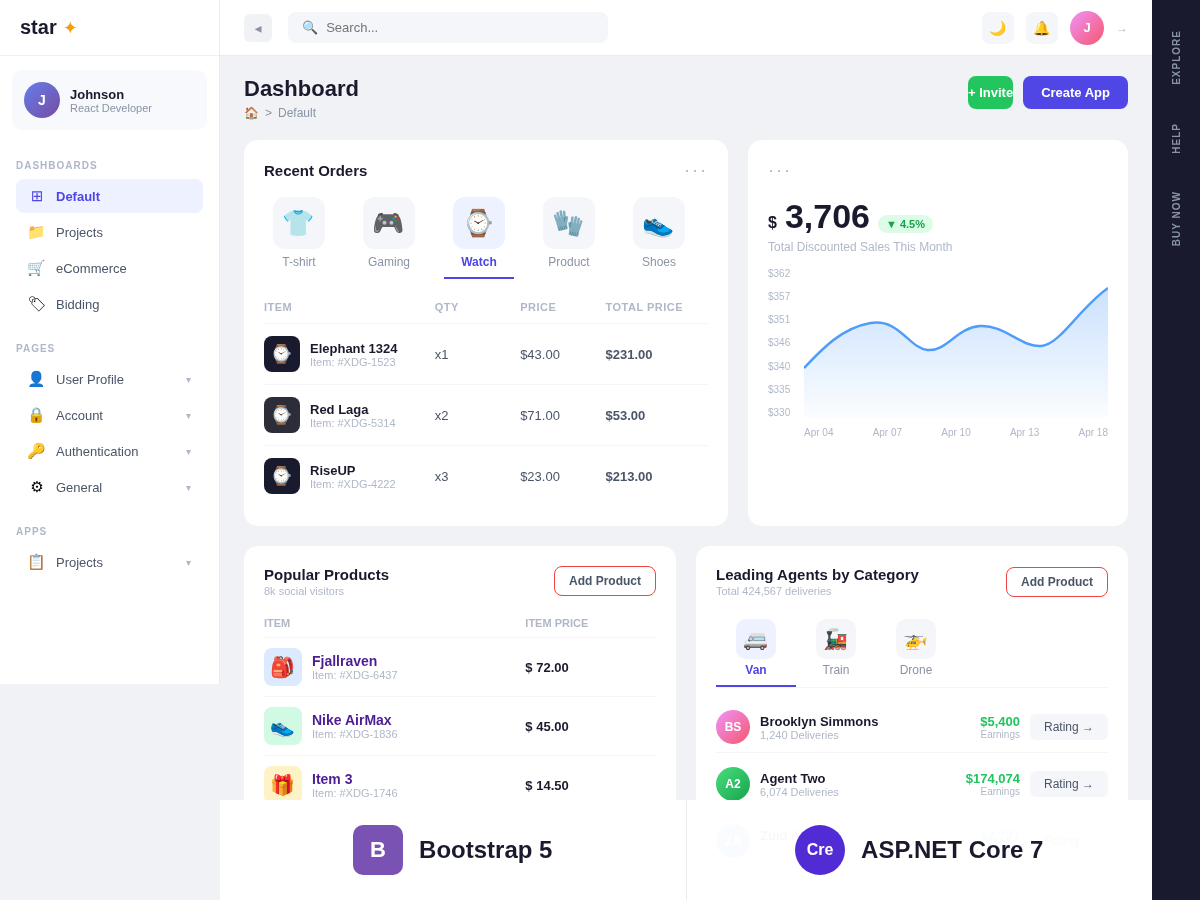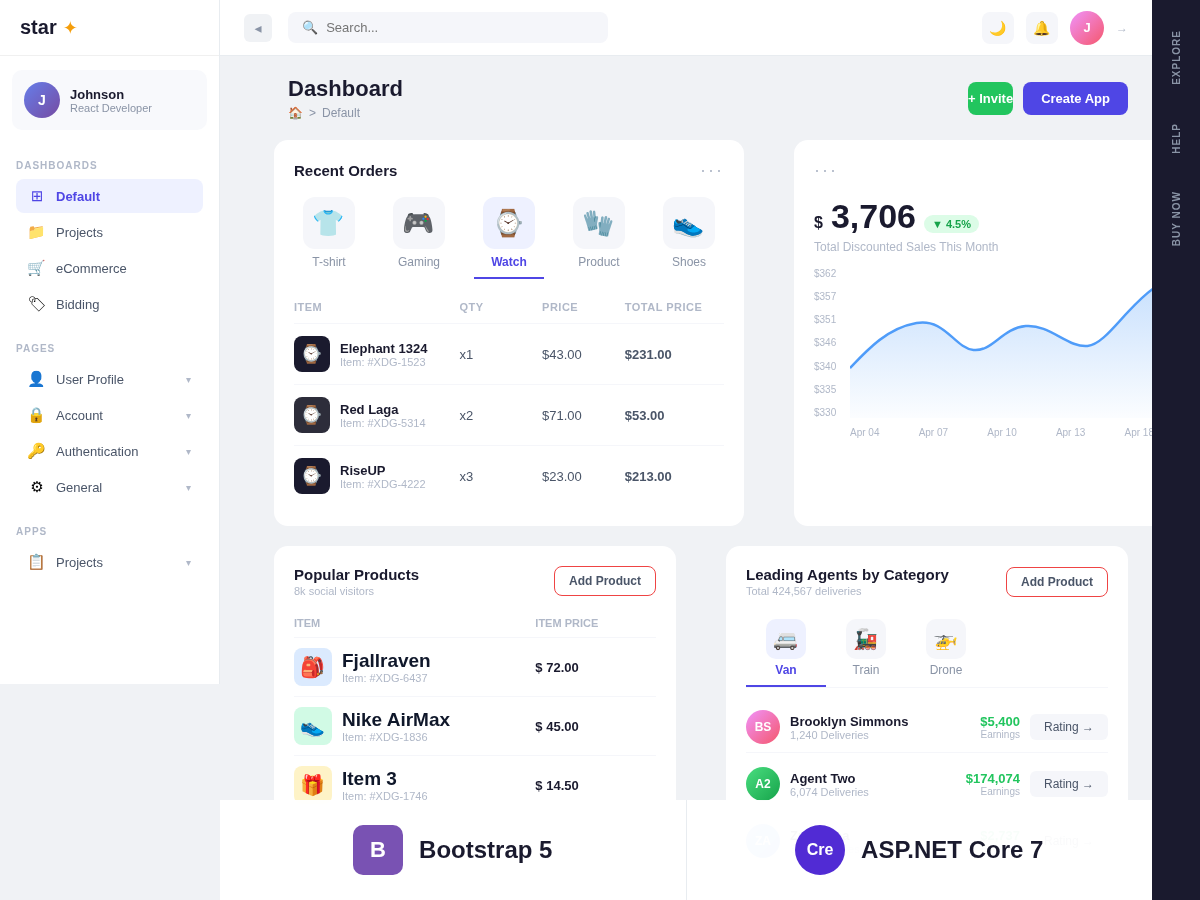--- a/index.html
+++ b/index.html
@@ -35,33 +35,33 @@
     .search-icon { color: #b0b8c8; font-size: 13px; }
     .topbar-right { margin-left: auto; display: flex; align-items: center; gap: 12px; }
     .topbar-icon { width: 32px; height: 32px; border-radius: 8px; background: #f5f6fa; display: flex; align-items: center; justify-content: center; cursor: pointer; font-size: 14px; color: #4a5568; }
     .topbar-avatar { width: 34px; height: 34px; border-radius: 50%; background: linear-gradient(135deg, #f093fb, #f5576c); display: flex; align-items: center; justify-content: center; color: white; font-size: 13px; font-weight: 600; }
     .topbar-arrow { color: #b0b8c8; font-size: 12px; }
 
     
     .page-content { flex: 1; overflow-y: auto; padding: 20px 24px; display: flex; flex-direction: column; gap: 20px; }
 
     
-    .page-header { display: flex; align-items: center; justify-content: space-between; margin-left: 44px; }
+    .page-header { display: flex; align-items: flex-start; justify-content: space-between; }
     .page-title-area { display: flex; flex-direction: column; gap: 4px; }
     .page-title { font-size: 22px; font-weight: 700; color: #1a1a2e; }
     .breadcrumb { display: flex; align-items: center; gap: 6px; font-size: 12px; color: #8a94a6; }
     .page-actions { display: flex; gap: 10px; }
     .btn-invite { background: #22c55e; color: white; border: none; border-radius: 8px; padding: 9px 0; font-size: 13px; font-weight: 600; cursor: pointer; display: flex; align-items: center; gap: 6px; }
     .btn-create { background: #4f46e5; color: white; border: none; border-radius: 8px; padding: 9px 18px; font-size: 13px; font-weight: 600; cursor: pointer; }
 
     
     .cards-row { display: flex; gap: 20px; }
 
     
-    .card { background: #fff; border-radius: 14px; padding: 20px; margin-left: 30px; }
+    .card { background: #fff; border-radius: 14px; padding: 20px; }
     .card-header { display: flex; align-items: center; justify-content: space-between; margin-bottom: 16px; }
     .card-title { font-size: 15px; font-weight: 700; color: #1a1a2e; }
     .card-menu { color: #b0b8c8; cursor: pointer; font-size: 18px; letter-spacing: 2px; }
 
     .orders-card { flex: 1; }
     .category-tabs { display: flex; gap: 20px; margin-bottom: 16px; }
     .cat-tab { display: flex; flex-direction: column; align-items: center; gap: 6px; cursor: pointer; padding-bottom: 8px; border-bottom: 2px solid transparent; min-width: 70px; }
     .cat-tab.active { border-bottom: 2px solid #4f46e5; }
     .cat-icon { width: 52px; height: 52px; border-radius: 12px; background: #f5f6fa; display: flex; align-items: center; justify-content: center; font-size: 26px; }
     .cat-tab.active .cat-icon { background: #eef1ff; }
@@ -103,21 +103,21 @@
     .popular-header { display: flex; align-items: flex-start; justify-content: space-between; }
     .popular-title { font-size: 15px; font-weight: 700; color: #1a1a2e; }
     .popular-sub { font-size: 11px; color: #b0b8c8; margin-top: 2px; }
     .btn-add-product { background: #fff; border: 1px solid #ef4444; border-radius: 8px; padding: 7px 14px; font-size: 12px; font-weight: 600; color: #4a5568; cursor: pointer; }
 
     .products-thead { display: grid; grid-template-columns: 2fr 1fr; padding: 8px 0; border-bottom: 1px solid #f5f6fa; margin-top: 12px; }
     .products-thead span { font-size: 11px; font-weight: 600; color: #b0b8c8; text-transform: uppercase; }
     .product-row { display: grid; grid-template-columns: 2fr 1fr; align-items: center; padding: 10px 0; border-bottom: 1px solid #f5f6fa; }
     .product-item { display: flex; align-items: center; gap: 10px; }
     .product-img { width: 38px; height: 38px; border-radius: 8px; background: #f5f6fa; display: flex; align-items: center; justify-content: center; font-size: 20px; }
-    .product-name { font-size: 19px; font-weight: 600; color: #0f172a; }
+    .product-name { font-size: 14px; font-weight: 600; color: #4c1d95; }
     .product-sku { font-size: 11px; color: #b0b8c8; }
     .product-price { font-size: 13px; font-weight: 600; color: #1a1a2e; }
 
     
     .agents-header { display: flex; align-items: flex-end; justify-content: space-between; }
     .agents-title { font-size: 15px; font-weight: 700; color: #1a1a2e; }
 
     .transport-tabs { display: flex; gap: 0; margin: 14px 0; border-bottom: 1px solid #f5f6fa; }
     .transport-tab { display: flex; flex-direction: column; align-items: center; gap: 4px; padding: 8px 20px; cursor: pointer; border-bottom: 2px solid transparent; }
     .transport-tab.active { border-bottom: 2px solid #4f46e5; }

